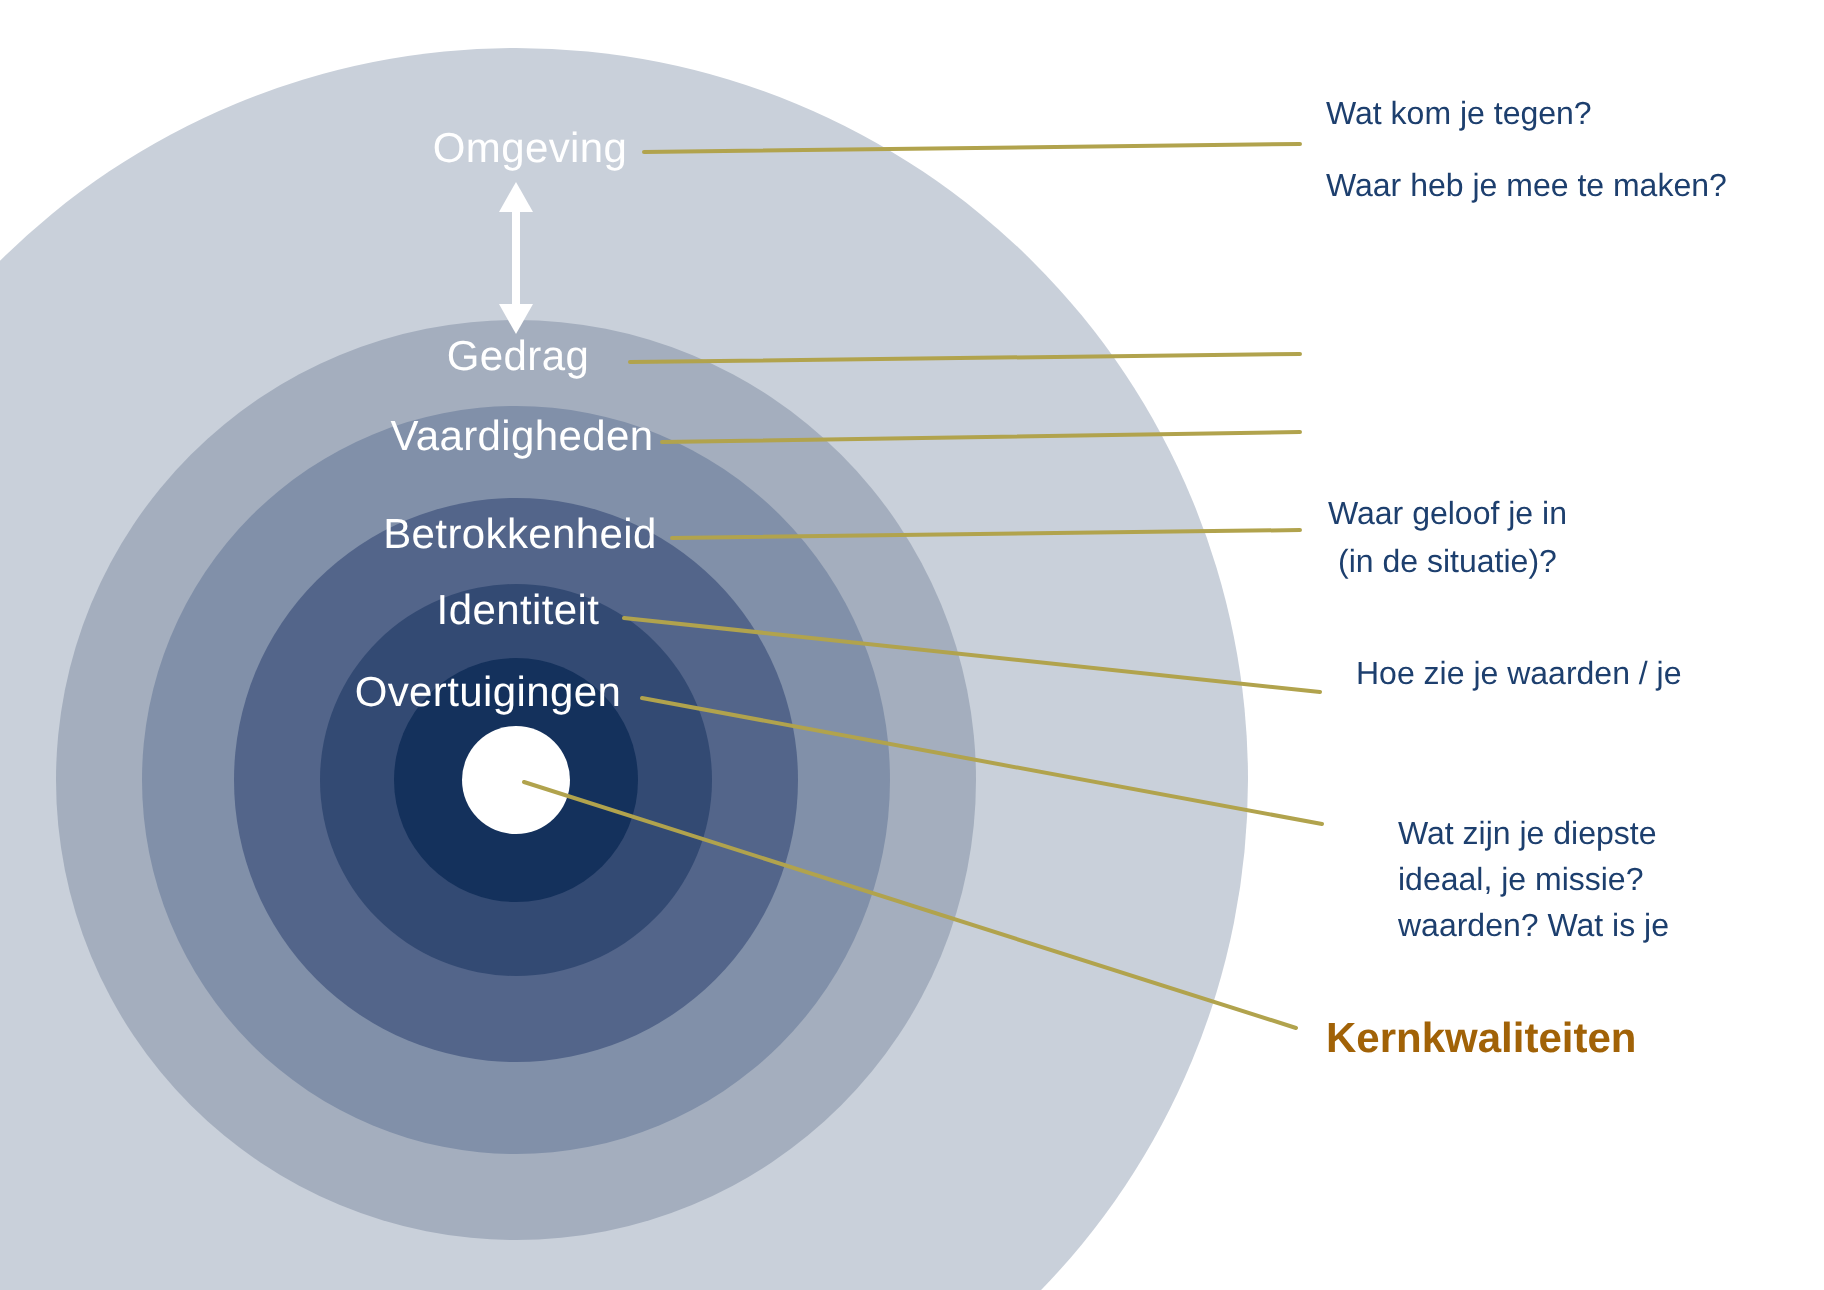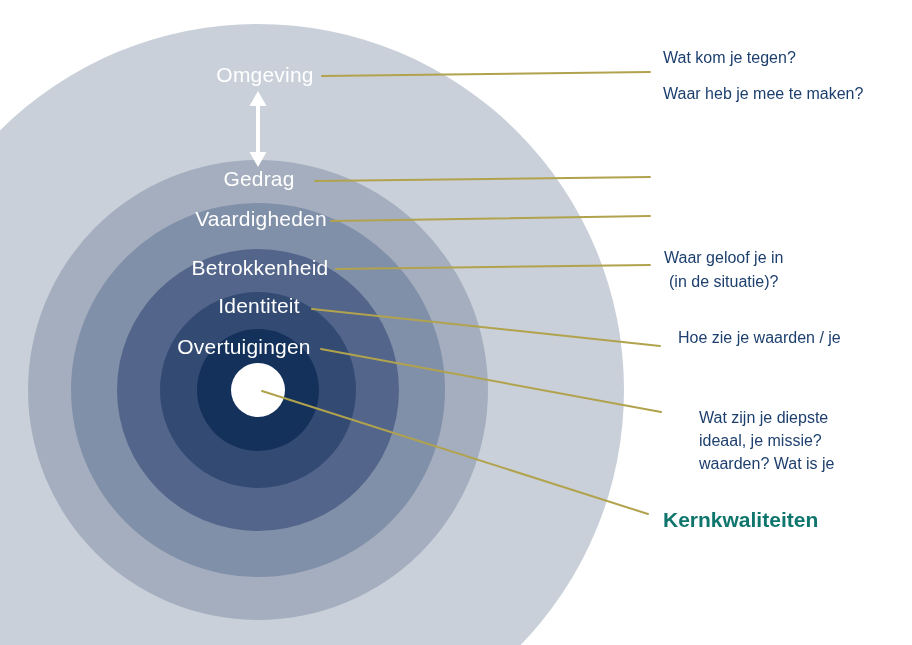--- a/index.html
+++ b/index.html
@@ -43,21 +43,21 @@
     white-space:nowrap;
   }
   .q-omgeving      {left:663px;top:40px; line-height:36px;}
   .q-gedrag        {left:665px;top:159px;line-height:24px;}
   .q-vaardigheden  {left:665px;top:201px;line-height:24px;}
   .q-overtuigingen {left:664px;top:246px;line-height:24px;text-align:center;}
   .q-identiteit    {left:678px;top:326px;line-height:24px;}
   .q-betrokkenheid {left:675px;top:406px;line-height:23px;margin-left:24px;}
   .core-label{
     position:absolute;left:663px;top:508px;
-    color:#0f766e;font-size:21px;font-weight:bold;white-space:nowrap;
+    color:#a16207;font-size:21px;font-weight:bold;white-space:nowrap;
   }
 </style>
 </head>
 <body>
 
 <div class="canvas">
 
   <div class="ring r-omgeving"></div>
   <div class="ring r-gedrag"></div>
   <div class="ring r-vaardigheden"></div>

